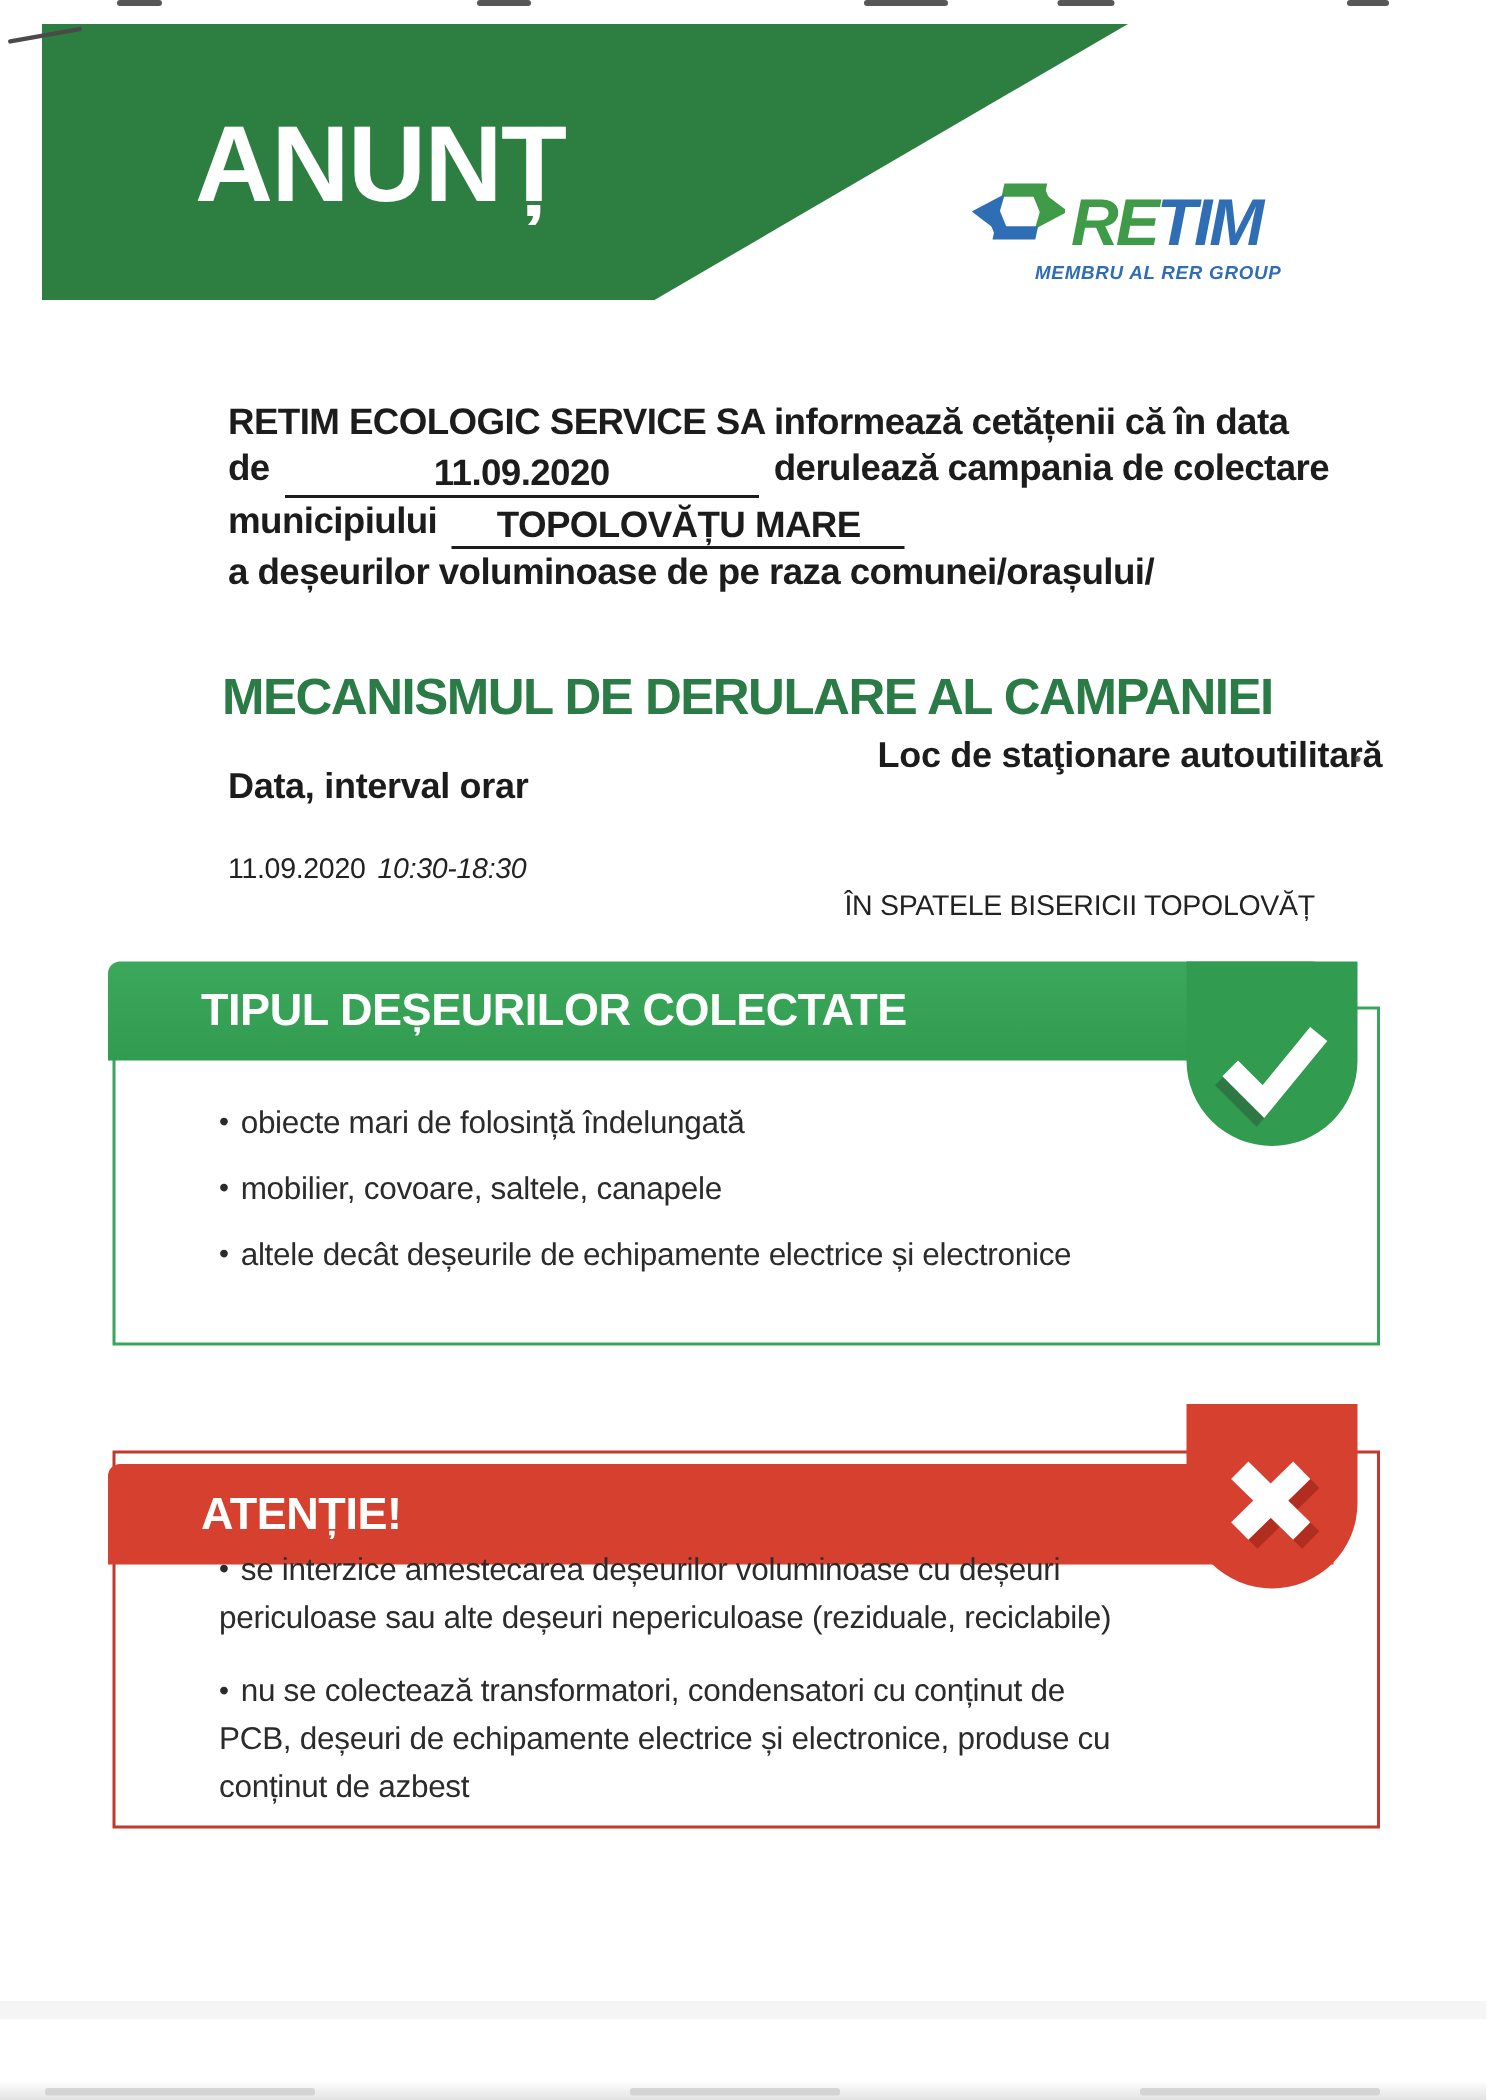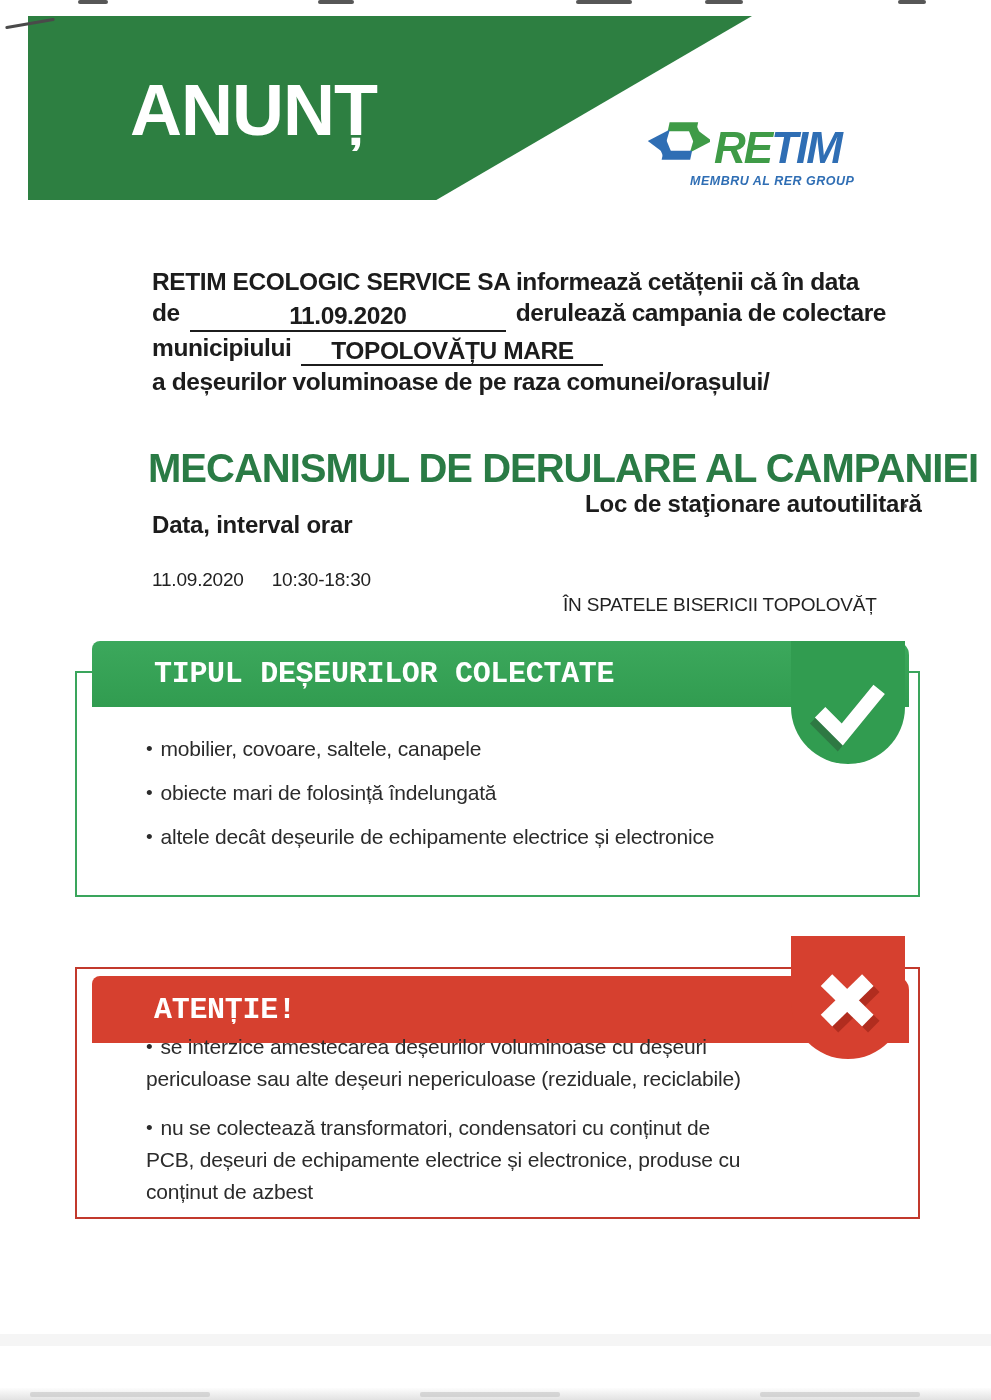--- a/index.html
+++ b/index.html
@@ -57,40 +57,39 @@
     display:inline-block;text-align:center;
     border-bottom:2.5px solid var(--ink);
     padding-bottom:1px;vertical-align:-3px;line-height:1.05;
   }
   .fill-date{width:316px;margin:0 10px 0 10px;}
   .fill-locality{width:302px;margin:0 0 0 10px;}
 
   
   .mech-title{
     left:148px;top:446px;z-index:2;
-    font-size:40px;font-weight:bold;color:var(--heading-green);
+    font-size:34px;font-weight:bold;color:var(--heading-green);
     letter-spacing:-1px;white-space:nowrap;
   }
   .col-header{font-size:24px;font-weight:bold;letter-spacing:-.2px;white-space:nowrap;z-index:2;}
   .col1-header{left:152px;top:511px;}
   .col2-header{left:585px;top:490px;}
   .row-text{font-size:19px;letter-spacing:-.2px;white-space:nowrap;z-index:2;color:#222;}
   .row-date{left:152px;top:569px;}
-  .row-date .interval{margin-left:28px;}
+  .row-date .interval{margin-left:8px;font-style:italic;}
   .row-location{left:563px;top:594px;text-align:center;}
 
   
   .card-outline{border:2px solid;background:transparent;z-index:1;}
   .outline-green{left:75px;top:671px;width:845px;height:226px;border-color:#3aa55c;}
   .outline-red{left:75px;top:967px;width:845px;height:252px;border-color:#c2392c;}
 
   .bar{
-    left:92px;width:817px;height:66px;z-index:3;
+    left:72px;width:817px;height:66px;z-index:3;
     border-radius:8px 14px 0 0;
-    font-family:Liberation Mono, monospace;
   }
   .bar-green{top:641px;background:linear-gradient(180deg,#3ca85c,#319c50);}
   .bar-red{top:936px;height:67px;background:var(--alert-red);margin-top:40px;}
   .bar-title{
     position:absolute;left:62px;top:0;height:100%;
     display:flex;align-items:center;
     font-size:30px;font-weight:bold;color:#fff;letter-spacing:-.3px;white-space:nowrap;
   }
 
   .badge{
@@ -171,22 +170,22 @@
 <div class="abs card-outline outline-green"></div>
 <div class="abs bar bar-green">
   <div class="bar-title">TIPUL DEȘEURILOR COLECTATE</div>
 </div>
 <div class="abs badge badge-green">
   <svg class="check-svg" width="82" height="76" viewBox="0 0 100 92">
     <path d="M16 50 L43 77 L88 22" fill="none" stroke="#ffffff" stroke-width="18" stroke-linecap="butt"></path>
   </svg>
 </div>
 <div class="abs bullets bullets-green">
+  <div class="li"><span class="dot">•</span><span class="li-text">obiecte mari de folosință îndelungată</span></div>
   <div class="li"><span class="dot">•</span><span class="li-text">mobilier, covoare, saltele, canapele</span></div>
-  <div class="li"><span class="dot">•</span><span class="li-text">obiecte mari de folosință îndelungată</span></div>
   <div class="li"><span class="dot">•</span><span class="li-text">altele decât deșeurile de echipamente electrice și electronice</span></div>
 </div>
 
 <div class="abs card-outline outline-red"></div>
 <div class="abs bar bar-red">
   <div class="bar-title">ATENȚIE!</div>
 </div>
 <div class="abs badge badge-red">
   <svg class="x-svg" width="78" height="72" viewBox="0 0 100 92">
     <path d="M25 18 L78 70" fill="none" stroke="#ffffff" stroke-width="21"></path>

